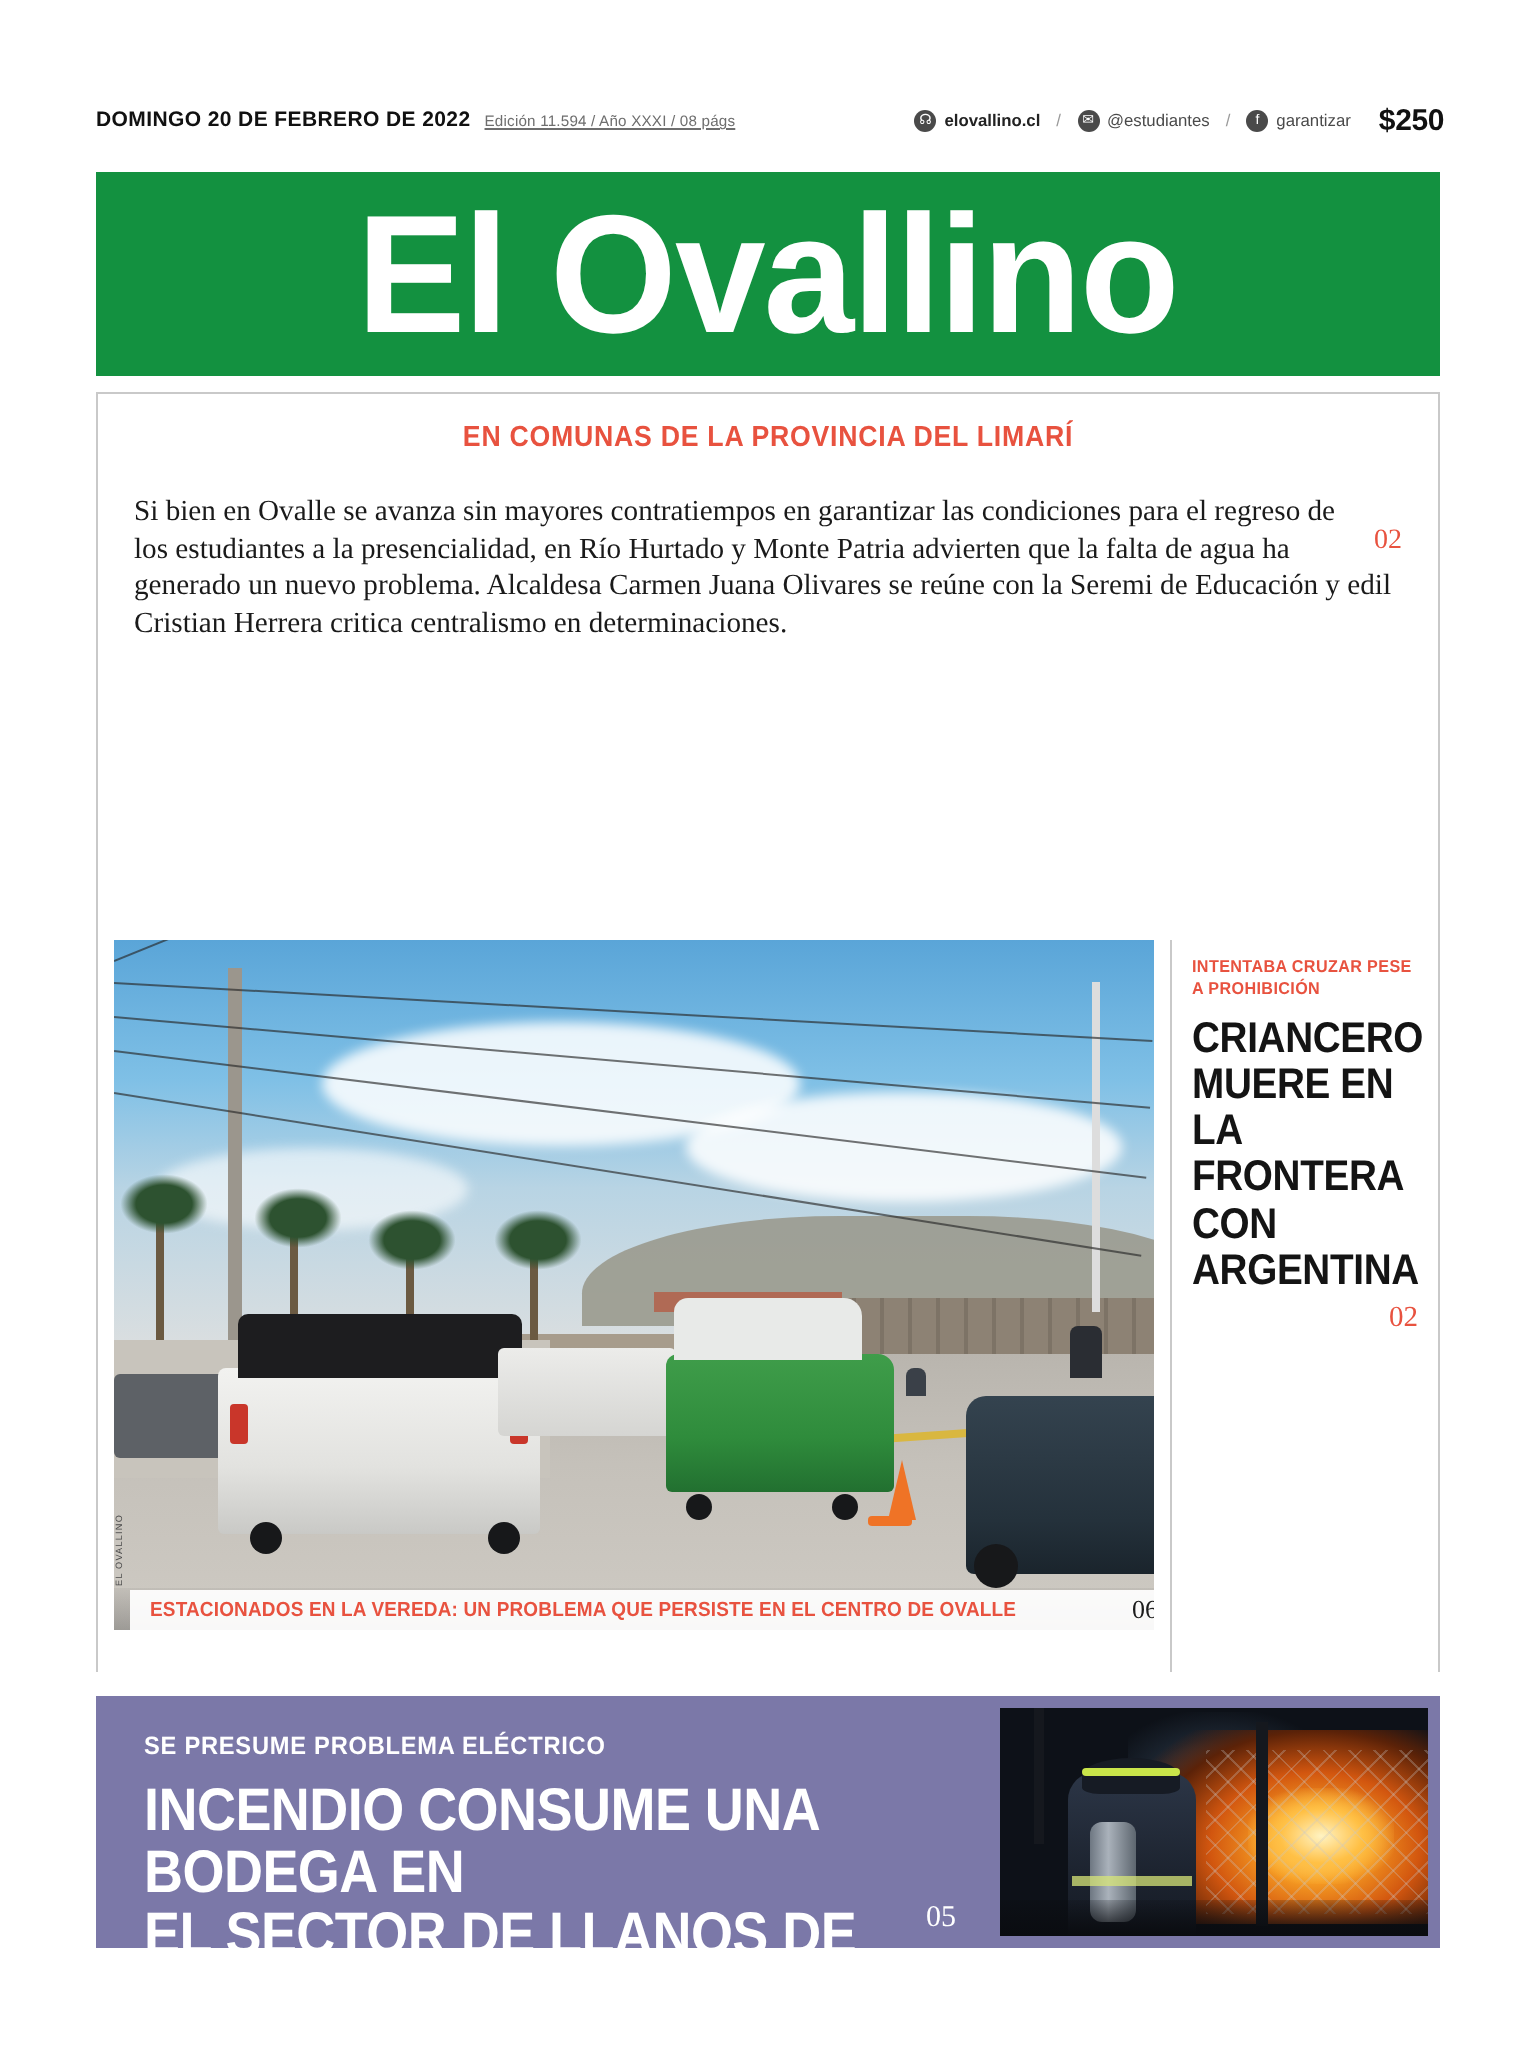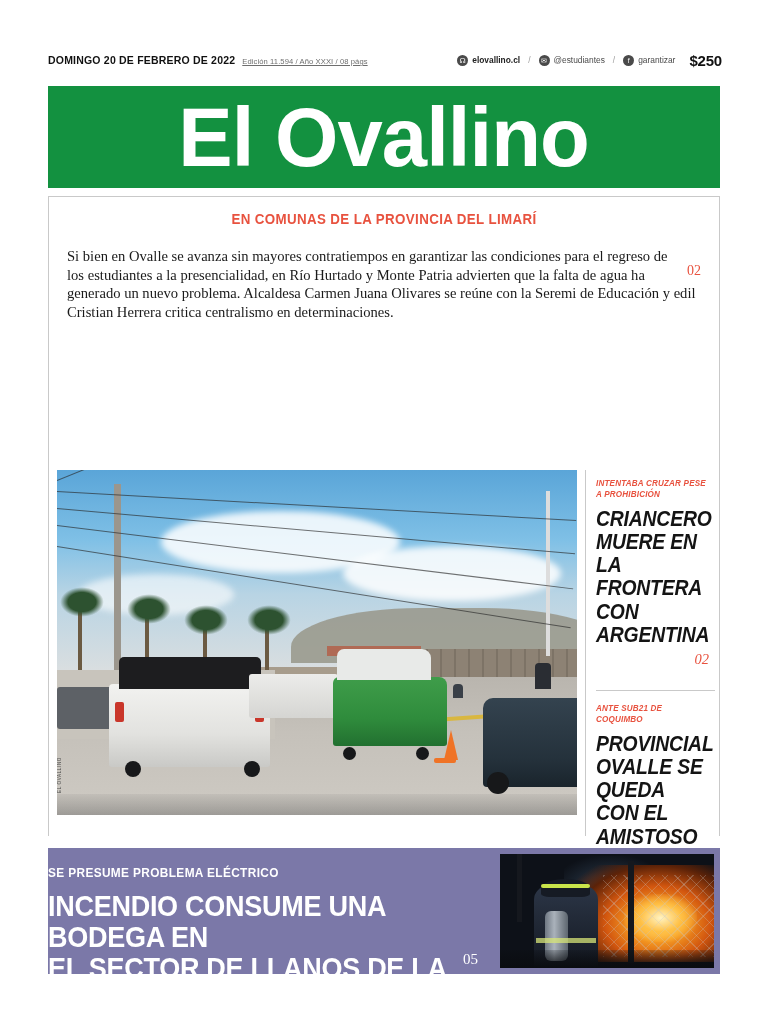--- a/index.html
+++ b/index.html
@@ -222,21 +222,21 @@
   .caption-pg {
     margin-left: auto; font-family: "Liberation Serif", serif;
     font-size: 13px; color: #1c1c1c; font-weight: 400;
   }
 
   
   .side-col {
     width: 134px; border-left: 1px solid #c9c9c9;
     padding-left: 10px; padding-right: 4px; position: relative;
   }
-  .side-item { padding-top: 8px; font-style: italic; }
+  .side-item { padding-top: 8px; }
   .side-item.second { margin-top: 22px; border-top: 1px solid #c9c9c9; padding-top: 12px; }
   .side-kicker {
     color: #e8523f; font-weight: 700; font-size: 8.6px;
     letter-spacing: 0.2px; line-height: 1.32; text-transform: uppercase;
     transform: scaleX(0.94); transform-origin: left center;
   }
   .side-head {
     color: #141414; font-weight: 700; font-size: 21.5px; line-height: 1.08;
     margin-top: 7px; letter-spacing: -0.2px;
     transform: scaleX(0.9); transform-origin: left center;
@@ -246,21 +246,21 @@
     font-family: "Liberation Serif", serif; font-size: 14.5px; margin-top: 4px;
     padding-right: 6px;
   }
 
   
   .bottom {
     position: absolute; left: 48px; top: 848px; width: 672px; height: 126px;
     display: flex; background: #7b78a8;
   }
   .bottom-left {
-    flex: 0 0 452px; padding: 18px 0 0 0; position: relative;
+    flex: 0 0 452px; padding: 18px 0 0 24px; position: relative;
   }
   .bottom-kicker {
     color: #fff; font-weight: 700; font-size: 12.6px; letter-spacing: 0.4px;
     transform: scaleX(0.94); transform-origin: left center;
   }
   .bottom-head {
     color: #fff; font-weight: 700; font-size: 30px; line-height: 1.04;
     margin-top: 10px; letter-spacing: -0.3px;
     transform: scaleX(0.9); transform-origin: left center;
   }
@@ -418,36 +418,35 @@
         <div class="cone-base"></div>
         <div class="cone"></div>
         <div class="suv-dark"></div>
         <div class="wheel" style="right:13%;bottom:6%;width:22px;height:22px;"></div>
         <div class="person" style="right:5%;top:56%;width:16px;height:26px;"></div>
         <div class="person" style="right:22%;top:62%;width:10px;height:14px;background:#3a4048;"></div>
         <div class="ground-dark" style="height:6%;opacity:.25;"></div>
 
         <div class="credit-vert">EL OVALLINO</div>
 
+        <div class="caption-bar">
+          <span class="caption-txt">ESTACIONADOS EN LA VEREDA: UN PROBLEMA QUE PERSISTE EN EL CENTRO DE OVALLE</span>
+          <span class="caption-pg">06</span>
+        </div>
       </div>
     </div>
 
     <div class="side-col">
 
       <div class="side-item">
         <div class="side-kicker">INTENTABA CRUZAR PESE A PROHIBICIÓN</div>
         <div class="side-head">CRIANCERO MUERE EN LA FRONTERA CON ARGENTINA</div>
         <div class="side-pg">02</div>
       </div>
 
-      <div class="side-item second">
-        <div class="side-kicker">ANTE SUB21 DE COQUIMBO</div>
-        <div class="side-head">PROVINCIAL OVALLE SE QUEDA CON EL AMISTOSO</div>
-        <div class="side-pg">08</div>
-      </div>
 
     </div>
   </div>
 
   <div class="bottom">
     <div class="bottom-left">
       <div class="bottom-kicker">SE PRESUME PROBLEMA ELÉCTRICO</div>
       <div class="bottom-head">
         <div>INCENDIO CONSUME UNA BODEGA EN</div>
         <div>EL SECTOR DE LLANOS DE LA CHIMBA</div>

